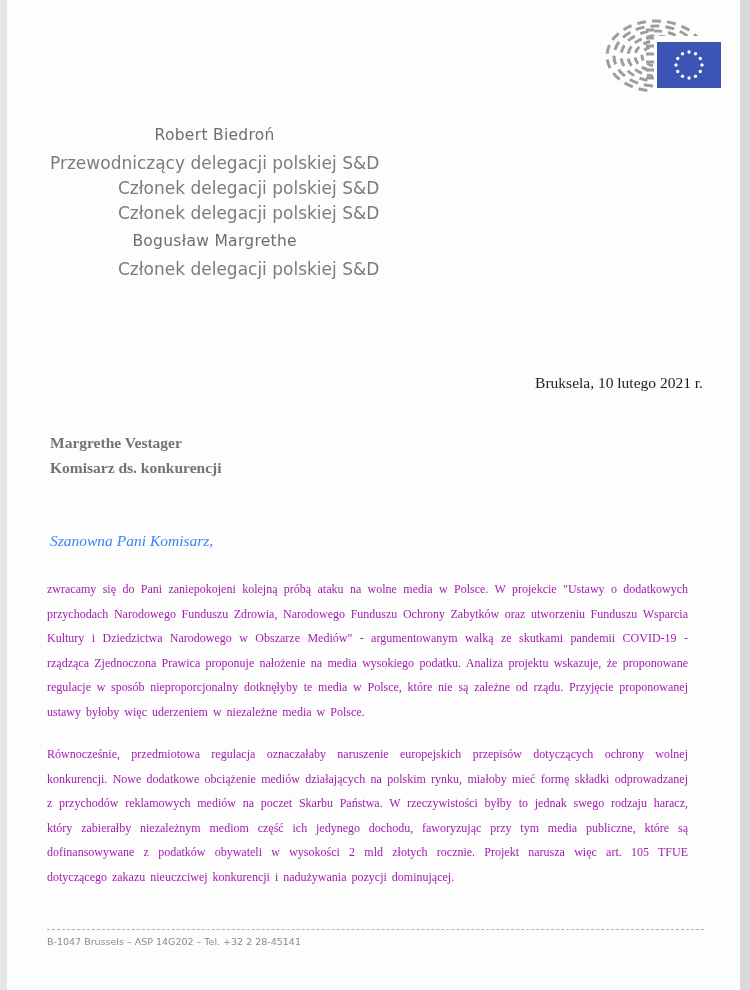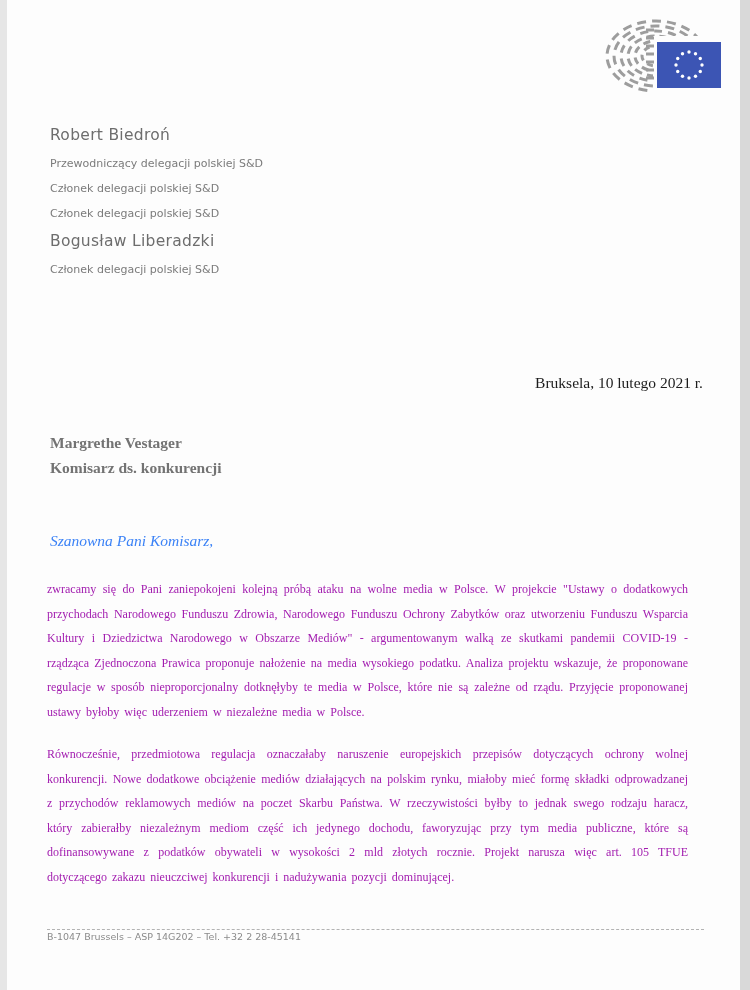--- a/index.html
+++ b/index.html
@@ -27,26 +27,28 @@
     position: absolute; left: 591px; top: 16px;
     width: 128px; height: 78px;
   }
   .signatories { position: absolute; left: 43px; top: 126px; }
   .sig-name {
     font-family: "DejaVu Sans", sans-serif;
     font-size: 15.5px; line-height: 19px;
     letter-spacing: 0.3px;
     color: #6d6d6d;
     margin: 0 0 12px 0;
+    text-align: center;
   }
   .sig-title {
     font-family: "DejaVu Sans", sans-serif;
-    font-size: 11px; line-height: 13px;
+    font-size: 17px; line-height: 13px;
     color: #7b7b7b;
     margin: 0 0 12px 0;
+    text-align: right;
   }
   .dateline {
     position: absolute; right: 37px; top: 374px;
     font-size: 15.5px; color: #1c1c1c;
   }
   .recipient {
     position: absolute; left: 43px; top: 430px;
     font-size: 15.5px; font-weight: bold;
     line-height: 25px; color: #737373;
   }
@@ -62,20 +64,21 @@
     margin: 0 15px 18px 0;
     font-size: 12px; line-height: 24.5px;
     color: #a21caf;
     text-align: justify;
     word-spacing: 2px;
   }
   .body-text p:last-child { margin-bottom: 0; }
   .footer {
     position: absolute; left: 40px; right: 36px; top: 929px;
     border-top: 1px dashed #b3b3b3;
+    padding-top: 5px;
     font-family: "DejaVu Sans", sans-serif;
     font-size: 9.5px; line-height: 14px;
     color: #8b8b8b;
   }
 </style>
 </head>
 <body>
 
 <div class="edge-strip-left"></div>
 <div class="edge-strip-right"></div>
@@ -117,21 +120,21 @@
       <div class="sig-name">Robert Biedroń</div>
       <div class="sig-title">Przewodniczący delegacji polskiej S&amp;D</div>
     </div>
     <div>
       <div class="sig-title">Członek delegacji polskiej S&amp;D</div>
     </div>
     <div>
       <div class="sig-title">Członek delegacji polskiej S&amp;D</div>
     </div>
     <div>
-      <div class="sig-name">Bogusław Liberadzki</div>
+      <div class="sig-name">Bogusław Margrethe</div>
       <div class="sig-title">Członek delegacji polskiej S&amp;D</div>
     </div>
   </div>
 
   <div class="dateline">Bruksela, 10 lutego 2021 r.</div>
 
   <div class="recipient">
     <div>Margrethe Vestager</div>
     <div>Komisarz ds. konkurencji</div>
   </div>

